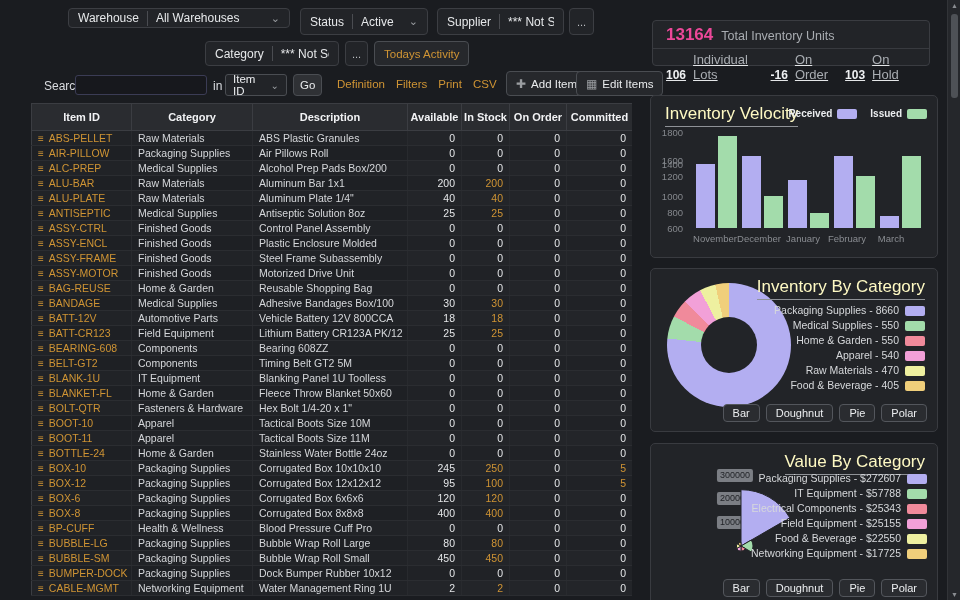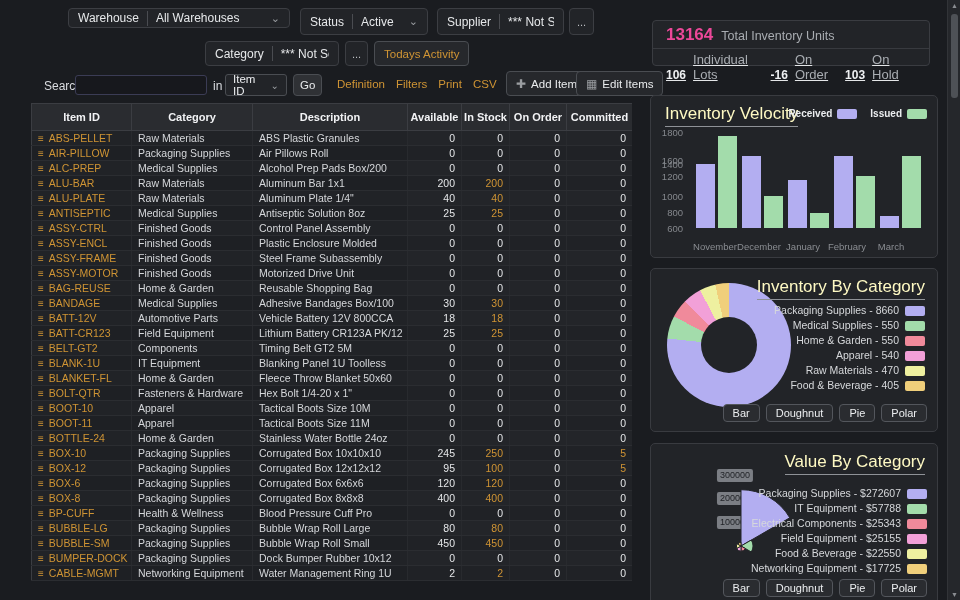--- a/index.html
+++ b/index.html
@@ -58,39 +58,39 @@
   #velocity { top:95px; height:163px; }
   #velocity .p-title { left:14px; top:8px; }
   .v-legend { position:absolute; right:10px; top:12px; display:flex; gap:13px; align-items:center; }
   .v-leg-item { display:flex; align-items:center; gap:5px; font-size:10px; font-weight:bold; color:#eceef0; }
   .swatch { width:20px; height:10px; border-radius:2px; display:inline-block; flex:0 0 auto; }
   #velocity-y-axis { position:absolute; left:6px; top:36px; width:30px; height:96px; }
   .ytick { position:absolute; right:4px; font-size:9.5px; color:#85888d; width:30px; text-align:right; }
   #velocity-plot { position:absolute; left:42px; top:36px; right:14px; height:96px; display:flex; align-items:flex-end; }
   .bgroup { flex:1; display:flex; justify-content:center; align-items:flex-end; gap:3px; height:100%; }
   .vbar { width:19px; }
-  #velocity-months { position:absolute; left:42px; top:137px; right:24px; display:flex;margin-top:8px; }
+  #velocity-months { position:absolute; left:42px; top:137px; right:24px; display:flex; }
   .month { flex:1; text-align:center; font-size:9.5px; color:#8a8d92; }
 
   
   #doughnut-panel { top:268px; height:164px; }
   #doughnut-panel .p-title { right:12px; top:8px; }
   #doughnut-chart { position:absolute; left:16px; top:14px; width:124px; height:124px; border-radius:50%; }
   #doughnut-hole { position:absolute; left:50px; top:48px; width:56px; height:56px; border-radius:50%; background:#222428; }
   .c-legend { position:absolute; right:12px; top:36px; display:flex; flex-direction:column; gap:4px; }
   .c-leg-item { display:flex; justify-content:flex-end; align-items:center; gap:6px; font-size:10.5px; color:#d6d8db; line-height:11px; cursor:pointer; }
   .chart-btns { position:absolute; right:10px; top:135px; display:flex; gap:6px; }
   .cbtn { background:#2a2c30; border:1px solid #53565c; border-radius:4px; color:#eceef0; font-size:11px; padding:2px 9px; cursor:pointer; white-space:nowrap; }
 
   
   #polar-panel { top:443px; height:170px; }
   #polar-panel .p-title { right:12px; top:8px; }
   #polar-svg { position:absolute; left:4px; top:20px; z-index:2; }
   .rchip { position:absolute; z-index:1; transform:translateX(-100%); background:#7b7e84; color:#1f2125; font-size:9px; line-height:13px; height:13px; padding:0 3px; border-radius:2px; white-space:nowrap; }
-  #polar-panel .c-legend { top:44px; right:10px; z-index:3; }
+  #polar-panel .c-legend { top:29px; right:10px; z-index:3; }
   #polar-panel .chart-btns { z-index:3; }
 
   
   #scrollbar { right:0; top:0; width:13px; height:600px; background:#25272b; border-left:1px solid #323438; }
   #scroll-thumb { position:absolute; left:3px; top:14px; width:7px; height:84px; background:#4e5156; border-radius:3px; }
   .scroll-arrow { position:absolute; left:0; width:13px; text-align:center; font-size:7px; color:#8a8d91; }
 </style>
 </head>
 <body>
 
@@ -309,20 +309,29 @@
         <tr>
           <td class="cell-id"><span class="licon">≡</span><span>BATT-CR123</span></td>
           <td>Field Equipment</td>
           <td>Lithium Battery CR123A PK/12</td>
           <td class="c-num">25</td>
           <td class="c-num hot">25</td>
           <td class="c-num">0</td>
           <td class="c-num">0</td>
         </tr>
         <tr>
+          <td class="cell-id"><span class="licon">≡</span><span>BEARING-608</span></td>
+          <td>Components</td>
+          <td>Bearing 608ZZ</td>
+          <td class="c-num">0</td>
+          <td class="c-num">0</td>
+          <td class="c-num">0</td>
+          <td class="c-num">0</td>
+        </tr>
+        <tr>
           <td class="cell-id"><span class="licon">≡</span><span>BELT-GT2</span></td>
           <td>Components</td>
           <td>Timing Belt GT2 5M</td>
           <td class="c-num">0</td>
           <td class="c-num">0</td>
           <td class="c-num">0</td>
           <td class="c-num">0</td>
         </tr>
         <tr>
           <td class="cell-id"><span class="licon">≡</span><span>BLANK-1U</span></td>

